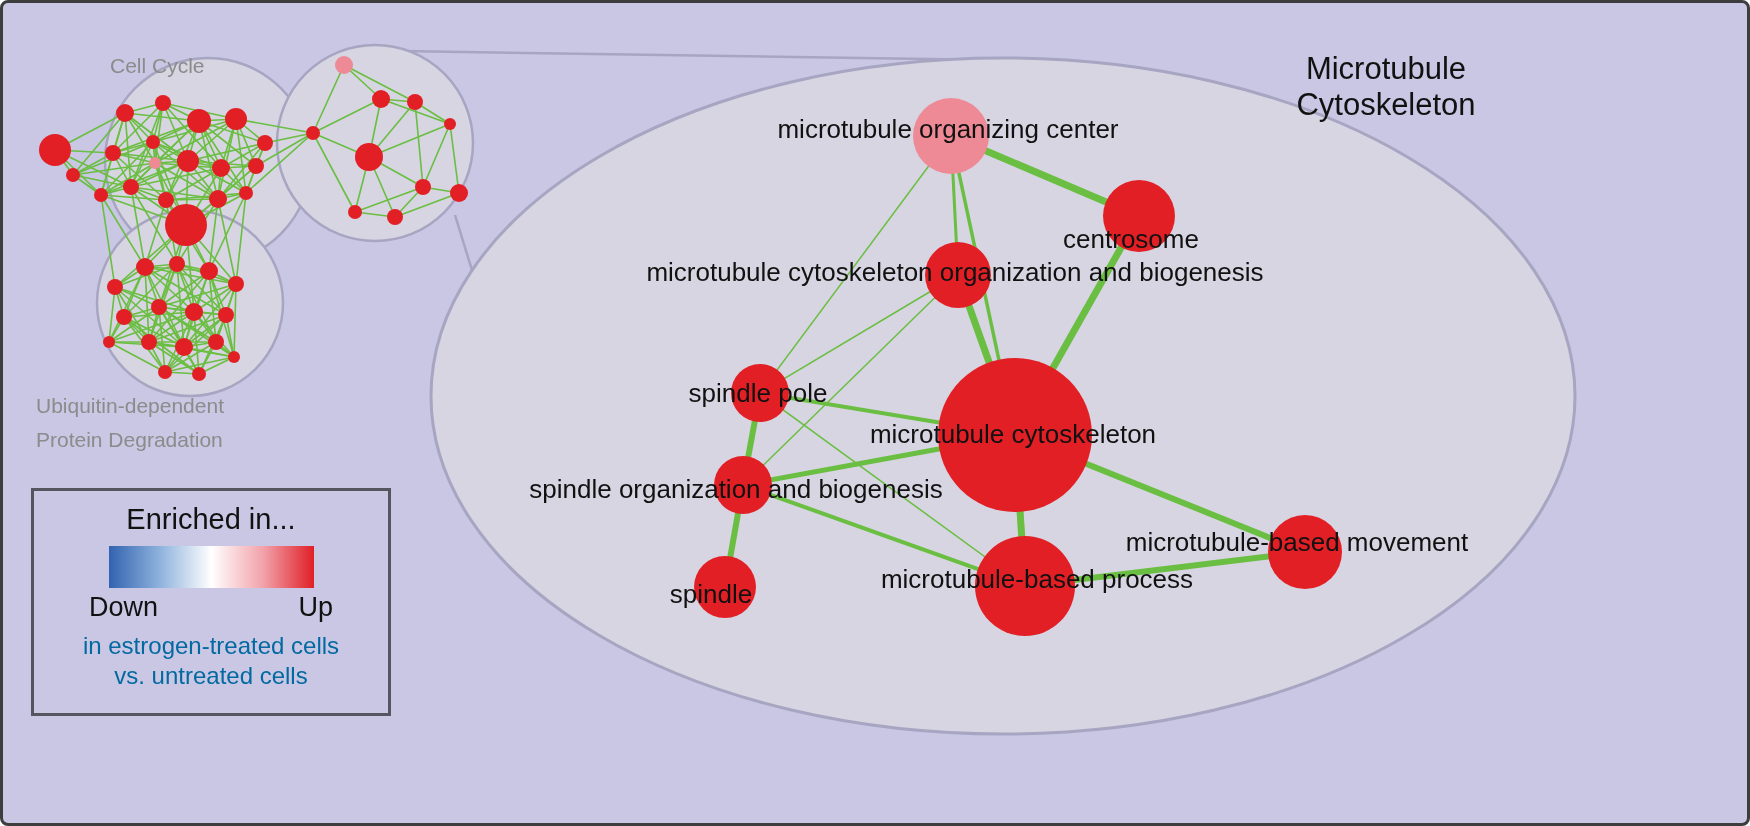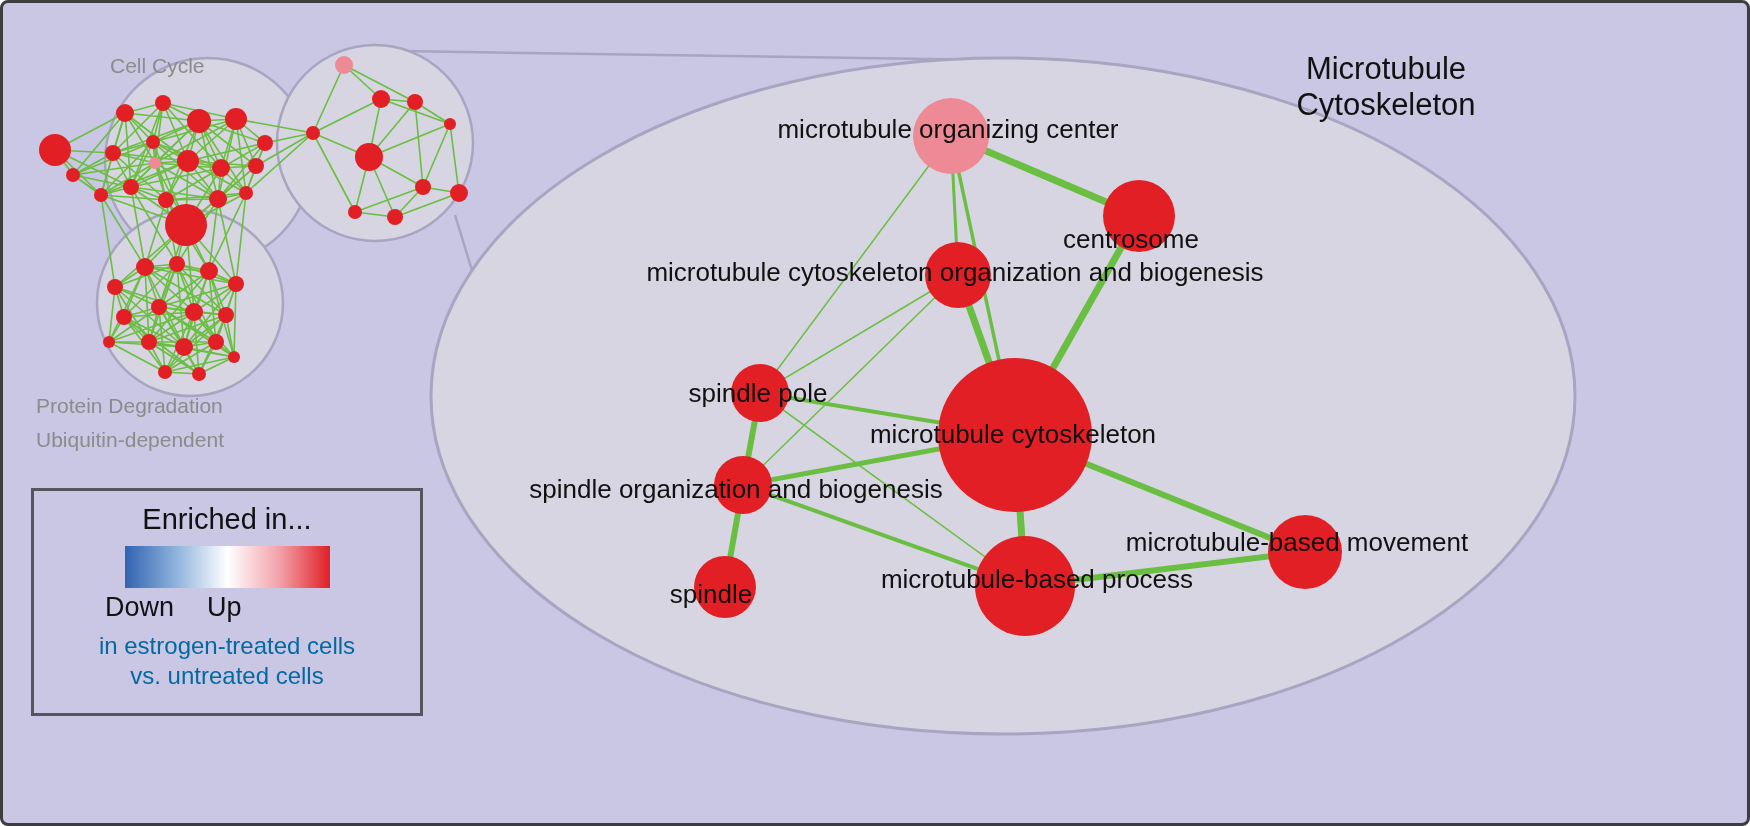--- a/index.html
+++ b/index.html
@@ -12,27 +12,27 @@
     border-radius:8px;
     overflow:hidden;
     font-family:"Liberation Sans", sans-serif;
   }
   svg.net{position:absolute;left:0;top:0;}
   svg.net text{font-family:"Liberation Sans", sans-serif;}
   .abs{position:absolute;}
   .gray-label{color:#8b8b8b;font-size:21px;line-height:34px;}
   .fig-title{font-size:31px;line-height:36px;text-align:center;color:#111111;}
   .legend-box{
-    left:28px;top:485px;width:392px;height:228px;
+    left:28px;top:485px;width:360px;height:228px;
     border:3px solid #55555f;box-sizing:border-box;
     display:flex;flex-direction:column;align-items:center;
   }
   .legend-title{font-size:29px;color:#111111;margin-top:12px;}
   .legend-bar{width:205px;height:42px;margin-top:10px;}
-  .legend-ends{width:244px;display:flex;justify-content:flex-start;
+  .legend-ends{width:244px;display:flex;justify-content:space-between;
     font-size:27px;color:#111111;margin-top:4px;gap:33px;}
   .legend-caption{font-size:24px;line-height:30px;color:#0369a1;text-align:center;margin-top:8px;}
 </style>
 </head>
 <body>
 
 <div class="panel" style="background: rgb(201, 199, 227); border-color: rgb(61, 61, 61);">
 
   <svg class="net" id="net-svg" width="1750" height="826">
       <line x1="398" y1="48" x2="990" y2="57" stroke="#a7a5c2" stroke-width="2.5"></line>
@@ -357,22 +357,22 @@
       <text x="1010" y="433" text-anchor="middle" dominant-baseline="middle" font-size="26" fill="#111111">microtubule cytoskeleton</text>
       <text x="733" y="488" text-anchor="middle" dominant-baseline="middle" font-size="26" fill="#111111">spindle organization and biogenesis</text>
       <text x="1294" y="541" text-anchor="middle" dominant-baseline="middle" font-size="26" fill="#111111">microtubule-based movement</text>
       <text x="1034" y="578" text-anchor="middle" dominant-baseline="middle" font-size="26" fill="#111111">microtubule-based process</text>
       <text x="708" y="593" text-anchor="middle" dominant-baseline="middle" font-size="26" fill="#111111">spindle</text>
     </svg>
 
   <div class="abs gray-label" style="left:107px;top:46px;">Cell Cycle</div>
 
   <div class="abs gray-label" style="left:33px;top:386px;">
+    <div>Ubiquitin-dependent</div>
     <div>Protein Degradation</div>
-    <div>Ubiquitin-dependent</div>
   </div>
 
   <div class="abs fig-title" style="left:1258px;top:48px;width:250px;">
     <div>Microtubule</div>
     <div>Cytoskeleton</div>
   </div>
 
   <div class="abs legend-box">
     <div class="legend-title">Enriched in...</div>
     <div class="legend-bar" id="legend-bar" style="background: linear-gradient(to right, rgb(50, 99, 176), rgb(143, 179, 221), rgb(255, 255, 255), rgb(242, 163, 171), rgb(224, 31, 38));"></div>

